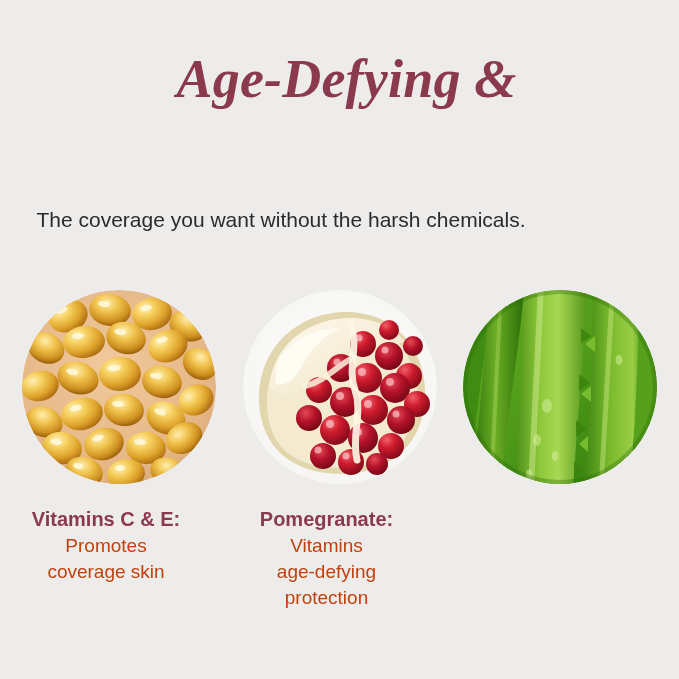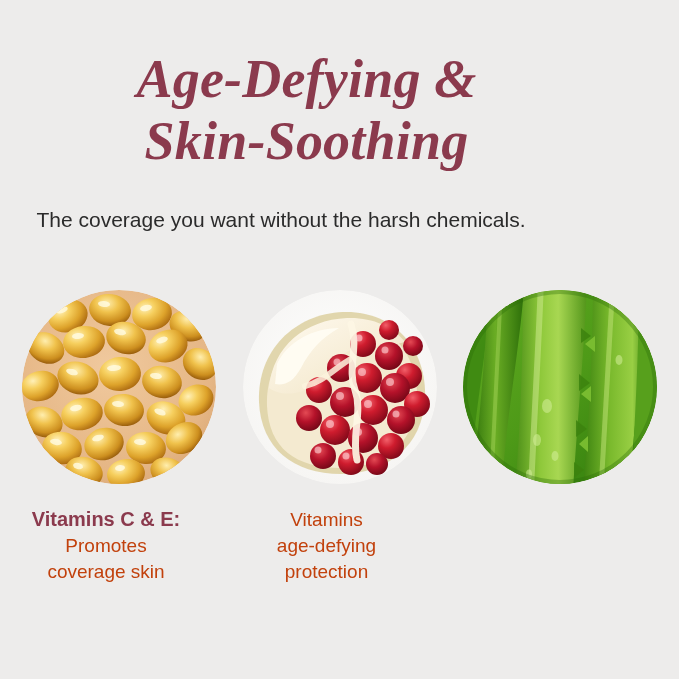--- a/index.html
+++ b/index.html
@@ -29,20 +29,21 @@
     left: 0;
     width: 613px;
     text-align: center;
     font-family: "Liberation Serif", serif;
     font-style: italic;
     font-weight: 700;
     font-size: 54px;
     line-height: 62px;
     letter-spacing: 0.2px;
     color: #8b3a4d;
+    padding-left: 40px;
   }
   .headline .line { display: block; white-space: nowrap; }
 
   
   .subtitle {
     position: absolute;
     top: 206px;
     left: 0;
     width: 562px;
     text-align: center;
@@ -104,21 +105,20 @@
   }
   .caption-body .bline { display: block; white-space: nowrap; }
 </style>
 </head>
 <body>
 
 <div class="page">
 
   <div class="headline">
     <span class="line">Age-Defying &amp;</span>
-    <span class="line">Skin-Soothing</span>
   </div>
 
   <div class="subtitle">The coverage you want without the harsh chemicals.</div>
 
   <div class="columns">
 
     <div class="column">
       <div class="circle">
         <svg viewBox="0 0 194 194" xmlns="http://www.w3.org/2000/svg" aria-hidden="true">
           <defs>
@@ -276,20 +276,21 @@
               <circle cx="153" cy="124" r="3.5"></circle>
               <circle cx="87" cy="134" r="4"></circle>
               <circle cx="115" cy="142" r="4"></circle>
               <circle cx="75" cy="160" r="3.5"></circle>
               <circle cx="103" cy="166" r="3.5"></circle>
             </g>
           </g>
         </svg>
       </div>
       <div class="caption">
+        <div class="caption-title">Pomegranate:</div>
         <div class="caption-body">
           <span class="bline">Vitamins</span>
           <span class="bline">age-defying</span>
           <span class="bline">protection</span>
         </div>
       </div>
     </div>
 
     <div class="column">
       <div class="circle">

